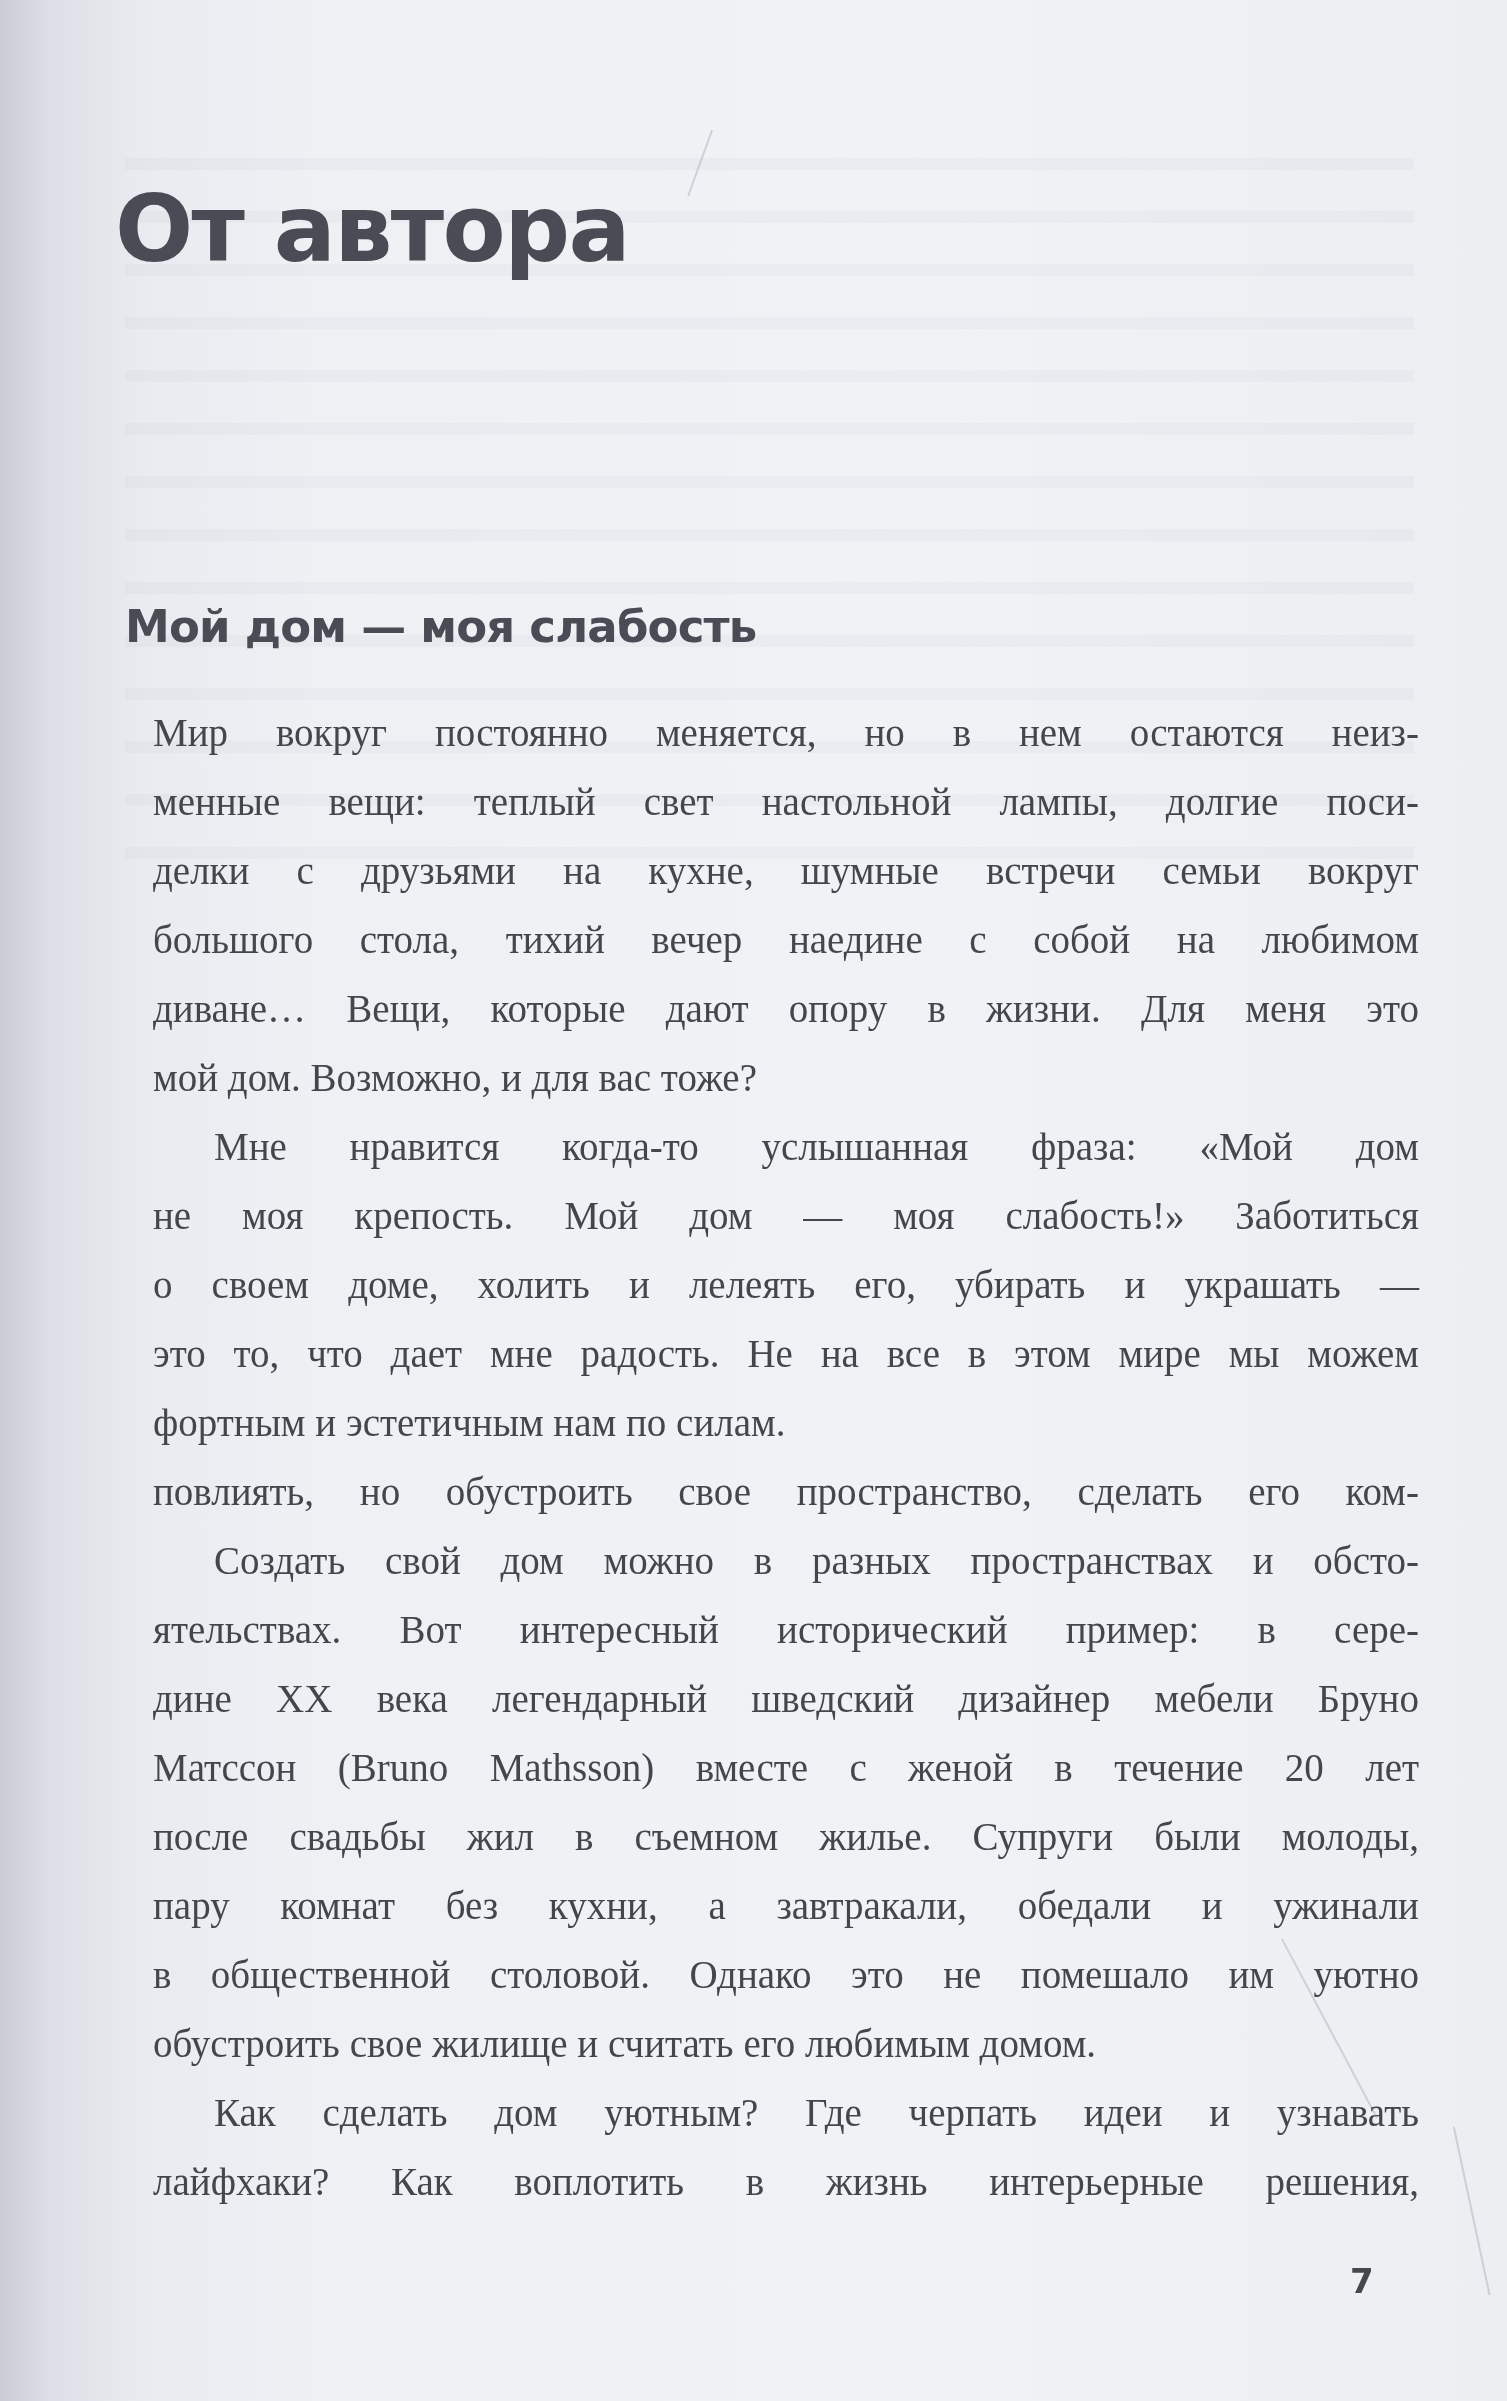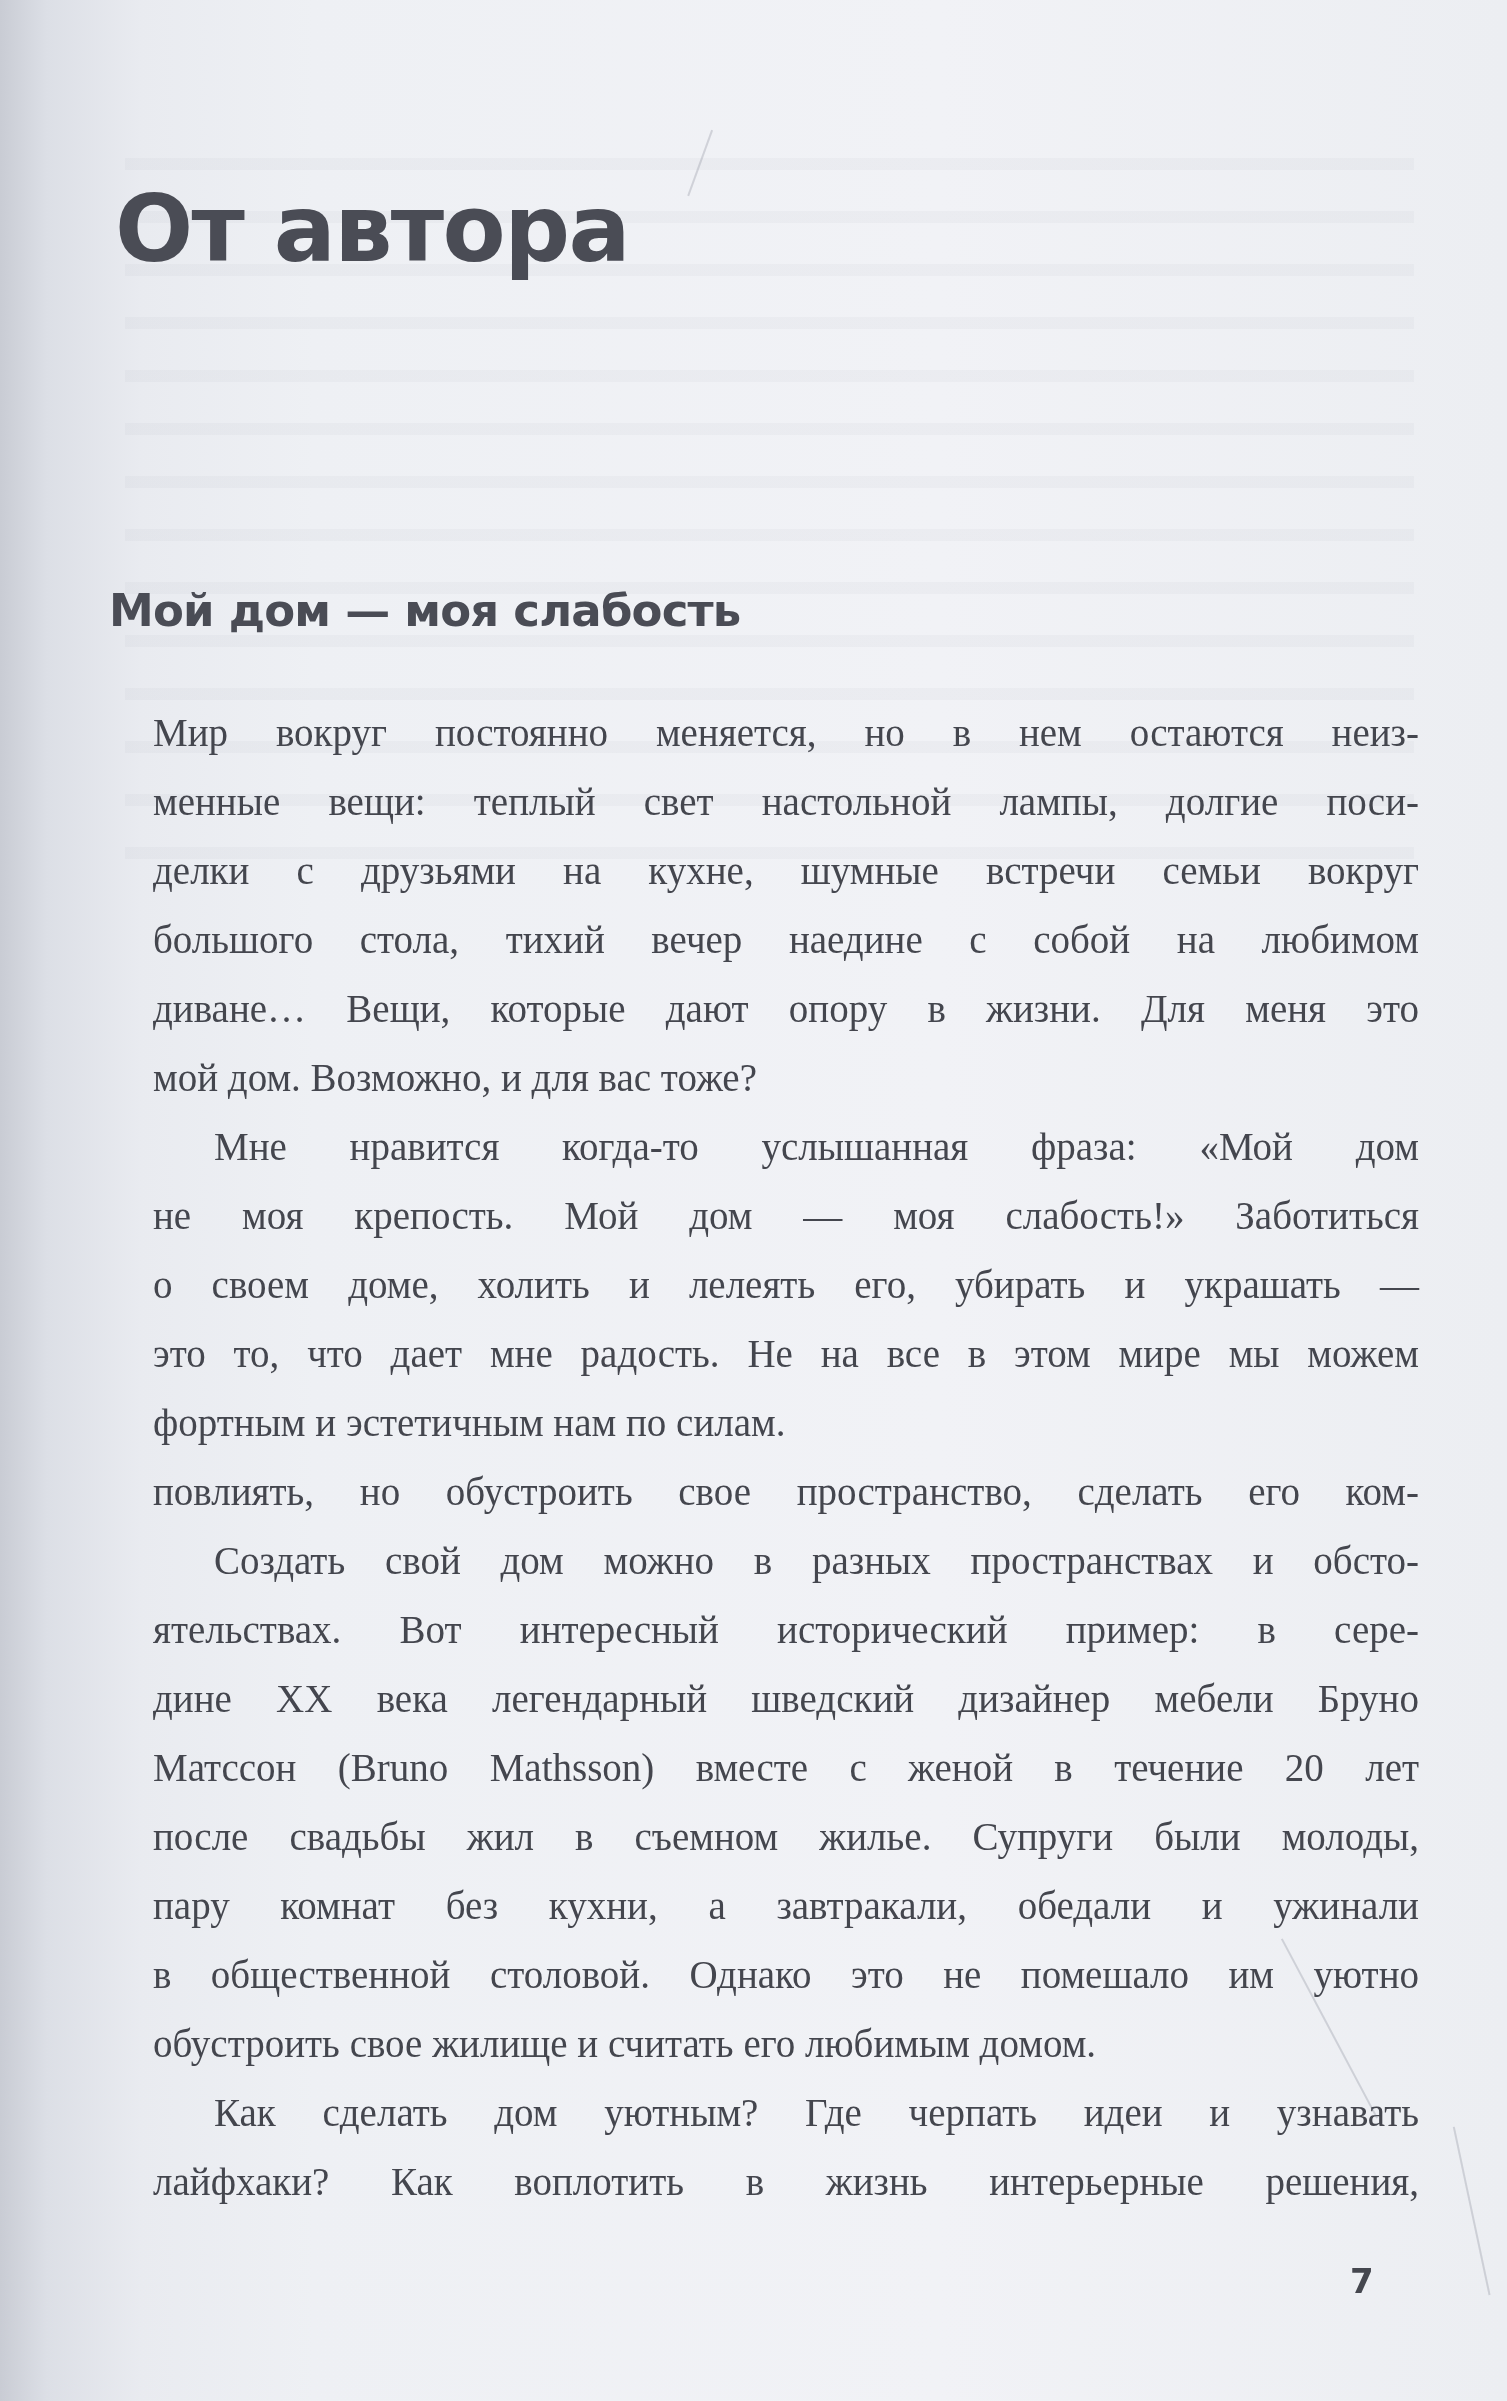--- a/index.html
+++ b/index.html
@@ -30,21 +30,21 @@
       font-weight: 600;
       font-size: 92px;
       letter-spacing: -1.6px;
       color: #4a4c55;
       line-height: 1;
     }
     .subtitle {
       position: absolute;
       left: 109px;
       top: 588px;
-      margin: 0;
+      margin: 16px;
       font-family: "DejaVu Sans", sans-serif;
       font-weight: bold;
       font-size: 45px;
       letter-spacing: -0.8px;
       color: #4a4c55;
       line-height: 1;
     }
     .body-text {
       position: absolute;
       left: 109px;

